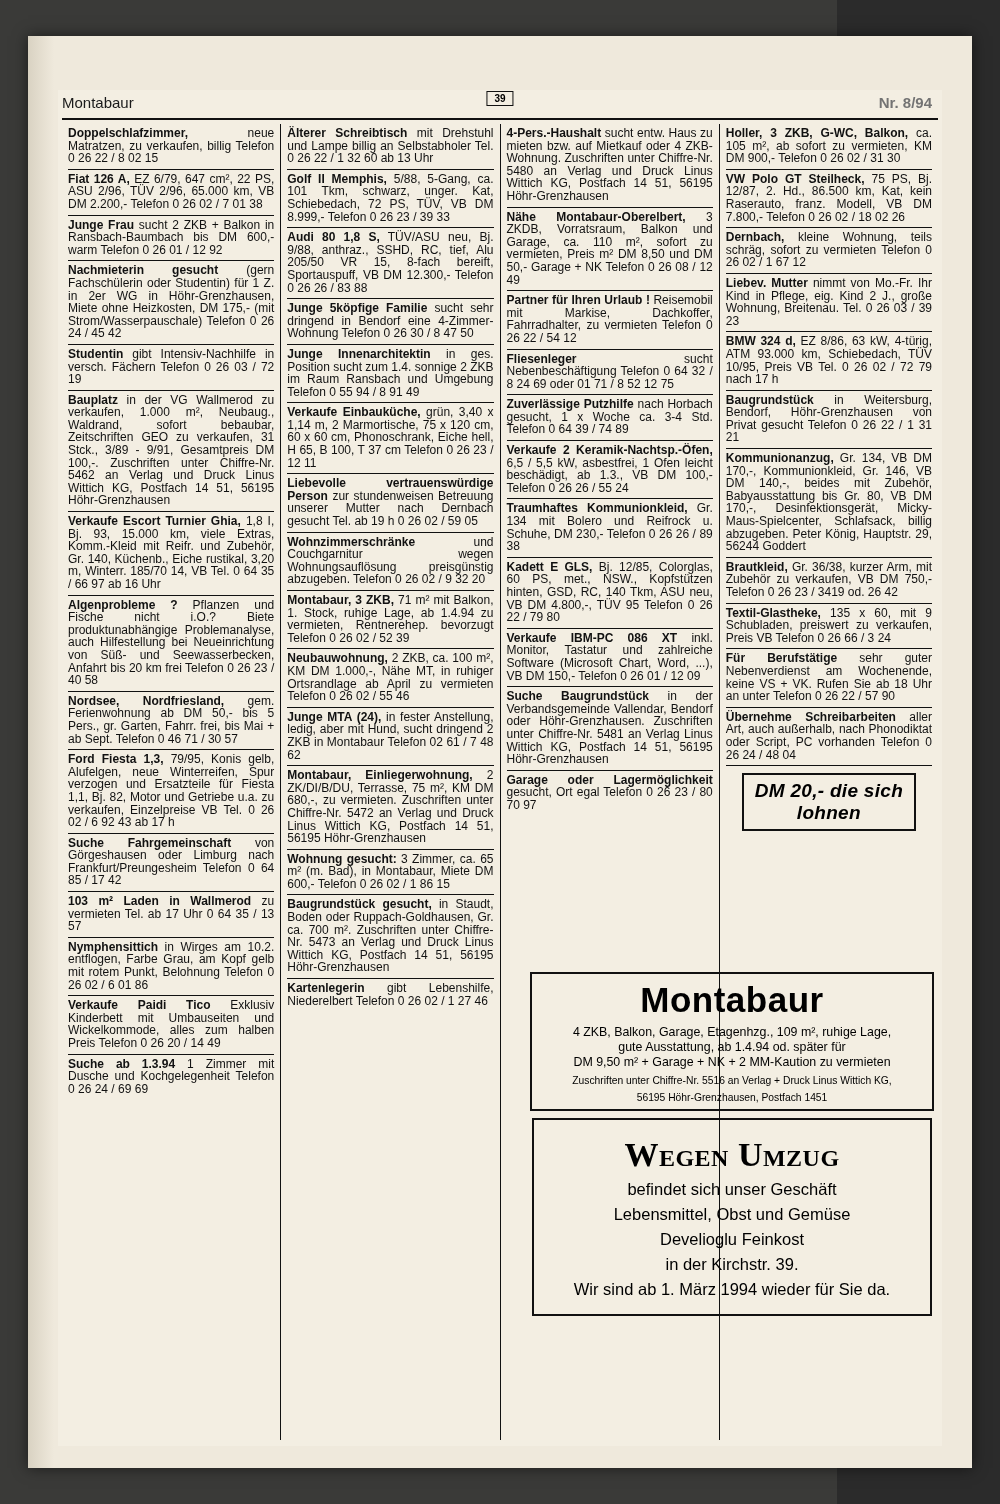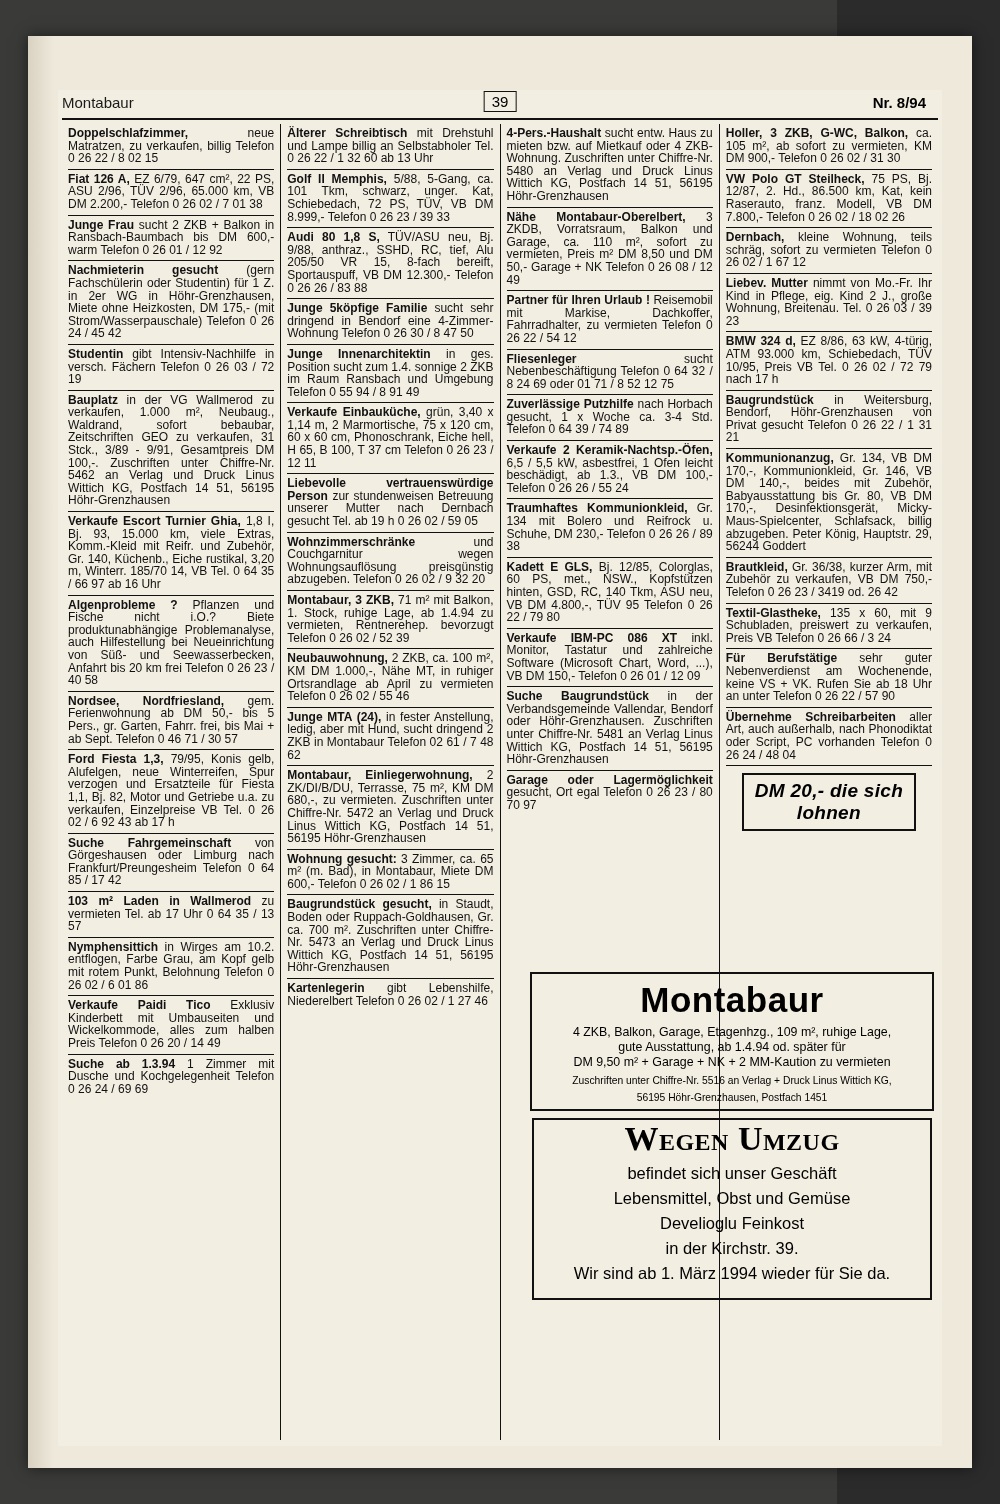--- a/index.html
+++ b/index.html
@@ -5,39 +5,39 @@
   html,body{margin:0;padding:0;background:#2b2b2b;}
   body{width:1000px;height:1504px;overflow:hidden;font-family:"Liberation Sans",sans-serif;}
   #page{position:relative;width:837px;height:1504px;background:#3a3a38;}
   .paper{position:absolute;left:28px;top:36px;width:944px;height:1432px;background:#efe9dc;
          box-shadow:0 0 14px rgba(0,0,0,.55);}
   .paper:before{content:"";position:absolute;left:0;top:0;width:26px;height:100%;
          background:linear-gradient(90deg,#d9d2c2,#efe9dc);}
   .sheet{position:absolute;left:30px;top:54px;width:884px;height:1356px;background:#f3eee2;}
   .hdr{position:absolute;left:0;top:0;width:884px;height:34px;}
   .hdr .left{position:absolute;left:4px;top:4px;font-size:15px;color:#1a1a1a;}
-  .hdr .right{position:absolute;right:16px;top:4px;font-size:15px;font-weight:bold;color:#000000;}
+  .hdr .right{position:absolute;right:10px;top:4px;font-size:15px;font-weight:bold;color:#737373;}
   .hdr .pg{position:absolute;left:50%;top:1px;transform:translateX(-50%);
-           border:1.5px solid #111;padding:1px 7px;font-size:15px;font-weight:normal;background:#f3eee2;}
+           border:1.5px solid #111;padding:1px 7px;font-size:10px;font-weight:bold;background:#f3eee2;}
   .rule{position:absolute;left:4px;right:4px;top:28px;height:2px;background:#111;}
   .cols{position:absolute;left:4px;top:34px;width:876px;height:1316px;display:flex;gap:0;}
   .col{width:214px;position:relative;padding:0 6px;}
   .col + .col{border-left:1.5px solid #111;}
   .ad{border-bottom:1.5px solid #111;padding:3px 0 4px 0;}
   .ad:last-child{border-bottom:none;}
   .ad p{margin:0;font-size:12px;line-height:12.6px;color:#111;text-align:justify;
         font-family:"Liberation Sans",sans-serif;}
   .ad b{font-weight:bold;}
   .boxad{border:2px solid #111;margin:6px 0;padding:4px 5px;text-align:center;}
   .dm20{border:2px solid #111;margin:7px 16px;padding:5px 4px;text-align:center;
         font-weight:bold;font-style:italic;font-size:19px;letter-spacing:.3px;}
   .mont-title{font-size:35px;font-weight:bold;letter-spacing:.5px;margin:2px 0 5px;}
   .mont-l{font-size:12.4px;line-height:15px;margin:0;}
   .mont-small{font-size:10.3px;line-height:12.4px;margin:5px 0 0;}
-  .umzug{border:2px solid #111;margin:7px 2px 0;padding:0 5px 10px;text-align:center;}
+  .umzug{border:2px solid #111;margin:7px 2px 0;padding:16px 5px 10px;text-align:center;}
   .umzug h2{margin:0 0 5px;font-family:"Liberation Serif",serif;font-size:34px;
             font-weight:bold;letter-spacing:.5px;}
   .umzug p{margin:4px;font-size:16.5px;line-height:21px;}
   .wide{position:absolute;left:472px;top:876px;width:404px;}
   .small-caps{font-variant:small-caps;}
 </style>
 </head>
 <body>
 
 <div id="page">

